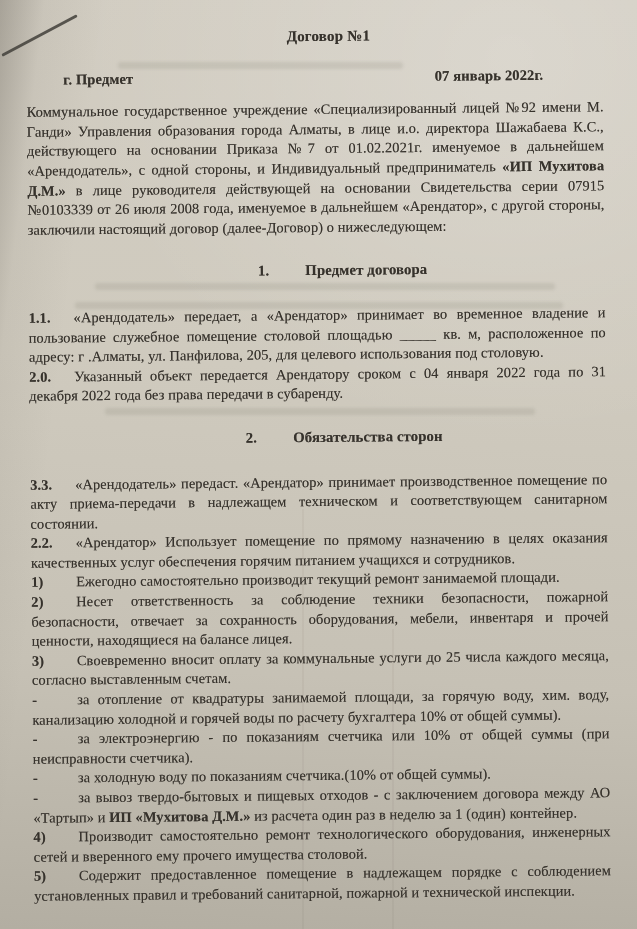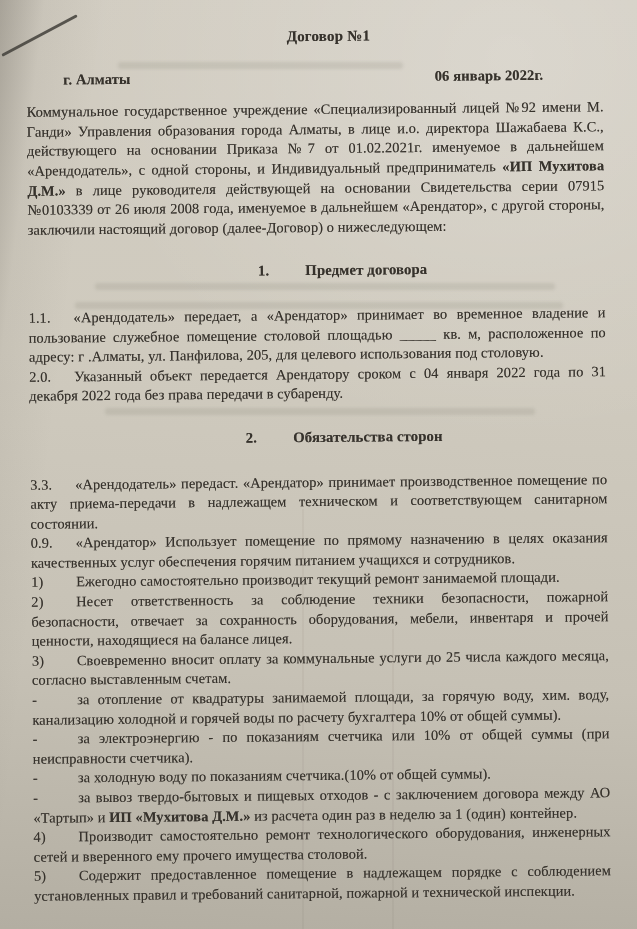--- a/index.html
+++ b/index.html
@@ -42,21 +42,21 @@
   .doc-title{
     text-align:center;font-weight:bold;font-size:15px;letter-spacing:0.2px;
     transform:translateX(14px);
   }
   .city-date{
     display:flex;justify-content:space-between;font-weight:bold;font-size:14.6px;
     margin-top:21px;padding:0 60px 0 37px;
   }
   .doc-body{margin-top:13px;}
   .doc-body p.para{margin:0;text-align:justify;}
-  .label{display:inline-block;width:45px;}
+  .label{display:inline-block;width:45px;font-weight:bold;}
   .heading{
     font-weight:bold;text-align:center;font-size:14.8px;
     transform:translateX(26px);margin:24px 0 25px 0;
   }
   .h-num{margin-right:36px;}
   .b{font-weight:bold;}
 </style>
 </head>
 <body>
 
@@ -66,31 +66,31 @@
   <div class="ghost g2"></div>
   <div class="ghost g3"></div>
   <div class="ghost g4"></div>
   <div class="crease c1"></div>
   <div class="crease c2"></div>
   <div class="corner-mark"></div>
 
   <div class="sheet">
     <div class="doc-title">Договор №1</div>
     <div class="city-date">
-      <span>г. Алматы</span>
-      <span>06 январь 2022г.</span>
+      <span>г. Предмет</span>
+      <span>07 январь 2022г.</span>
     </div>
     <div class="doc-body">
         <p class="para"><span>Коммунальное государственное учреждение «Специализированный лицей №92 имени М. Ганди» Управления образования города Алматы, в лице и.о. директора Шажабаева К.С., действующего на основании Приказа №7 от 01.02.2021г. именуемое в дальнейшем «Арендодатель», с одной стороны, и Индивидуальный предприниматель </span><span class="b">«ИП Мухитова Д.М.»</span><span> в лице руководителя действующей на основании Свидетельства серии 07915 №0103339 от 26 июля 2008 года, именуемое в дальнейшем «Арендатор», с другой стороны, заключили настоящий договор (далее-Договор) о нижеследующем:</span></p>
         <div class="heading"><span class="h-num">1.</span><span>Предмет договора</span></div>
         <p class="para"><span class="label">1.1.</span><span>«Арендодатель» передает, а «Арендатор» принимает во временное владение и пользование служебное помещение столовой площадью _____ кв. м, расположенное по адресу: г .Алматы, ул. Панфилова, 205, для целевого использования под столовую.</span></p>
         <p class="para"><span class="label">2.0.</span><span>Указанный объект передается Арендатору сроком с 04 января  2022 года по 31 декабря 2022 года без права передачи в субаренду.</span></p>
         <div class="heading"><span class="h-num">2.</span><span>Обязательства сторон</span></div>
         <p class="para"><span class="label">3.3.</span><span>«Арендодатель» передаст. «Арендатор» принимает производственное помещение по акту приема-передачи в надлежащем техническом и соответствующем санитарном состоянии.</span></p>
-        <p class="para"><span class="label">0.9.</span><span>«Арендатор» Использует помещение по прямому назначению в целях оказания качественных услуг обеспечения горячим питанием учащихся и сотрудников.</span></p>
+        <p class="para"><span class="label">2.2.</span><span>«Арендатор» Использует помещение по прямому назначению в целях оказания качественных услуг обеспечения горячим питанием учащихся и сотрудников.</span></p>
         <p class="para"><span class="label">1)</span><span>Ежегодно самостоятельно производит текущий ремонт занимаемой площади.</span></p>
         <p class="para"><span class="label">2)</span><span>Несет ответственность за соблюдение техники безопасности, пожарной безопасности, отвечает за сохранность оборудования, мебели, инвентаря и прочей ценности, находящиеся на балансе лицея.</span></p>
         <p class="para"><span class="label">3)</span><span>Своевременно вносит оплату за коммунальные услуги до 25 числа каждого месяца, согласно выставленным счетам.</span></p>
         <p class="para"><span class="label">-</span><span>за отопление от квадратуры занимаемой площади, за горячую воду, хим. воду, канализацию холодной и горячей воды по расчету бухгалтера 10% от общей суммы).</span></p>
         <p class="para"><span class="label">-</span><span>за электроэнергию - по показаниям счетчика или 10% от общей суммы (при неисправности счетчика).</span></p>
         <p class="para"><span class="label">-</span><span>за холодную воду по показаниям счетчика.(10% от общей суммы).</span></p>
         <p class="para"><span class="label">-</span><span>за вывоз твердо-бытовых и пищевых отходов - с заключением договора между АО «Тартып» и  </span><span class="b">ИП «Мухитова Д.М.»</span><span> из расчета один раз в неделю за 1 (один) контейнер.</span></p>
         <p class="para"><span class="label">4)</span><span>Производит самостоятельно ремонт технологического оборудования, инженерных сетей и вверенного ему прочего имущества столовой.</span></p>
         <p class="para"><span class="label">5)</span><span>Содержит предоставленное помещение в надлежащем порядке с соблюдением установленных правил и требований санитарной, пожарной и технической инспекции.</span></p>
       </div>

